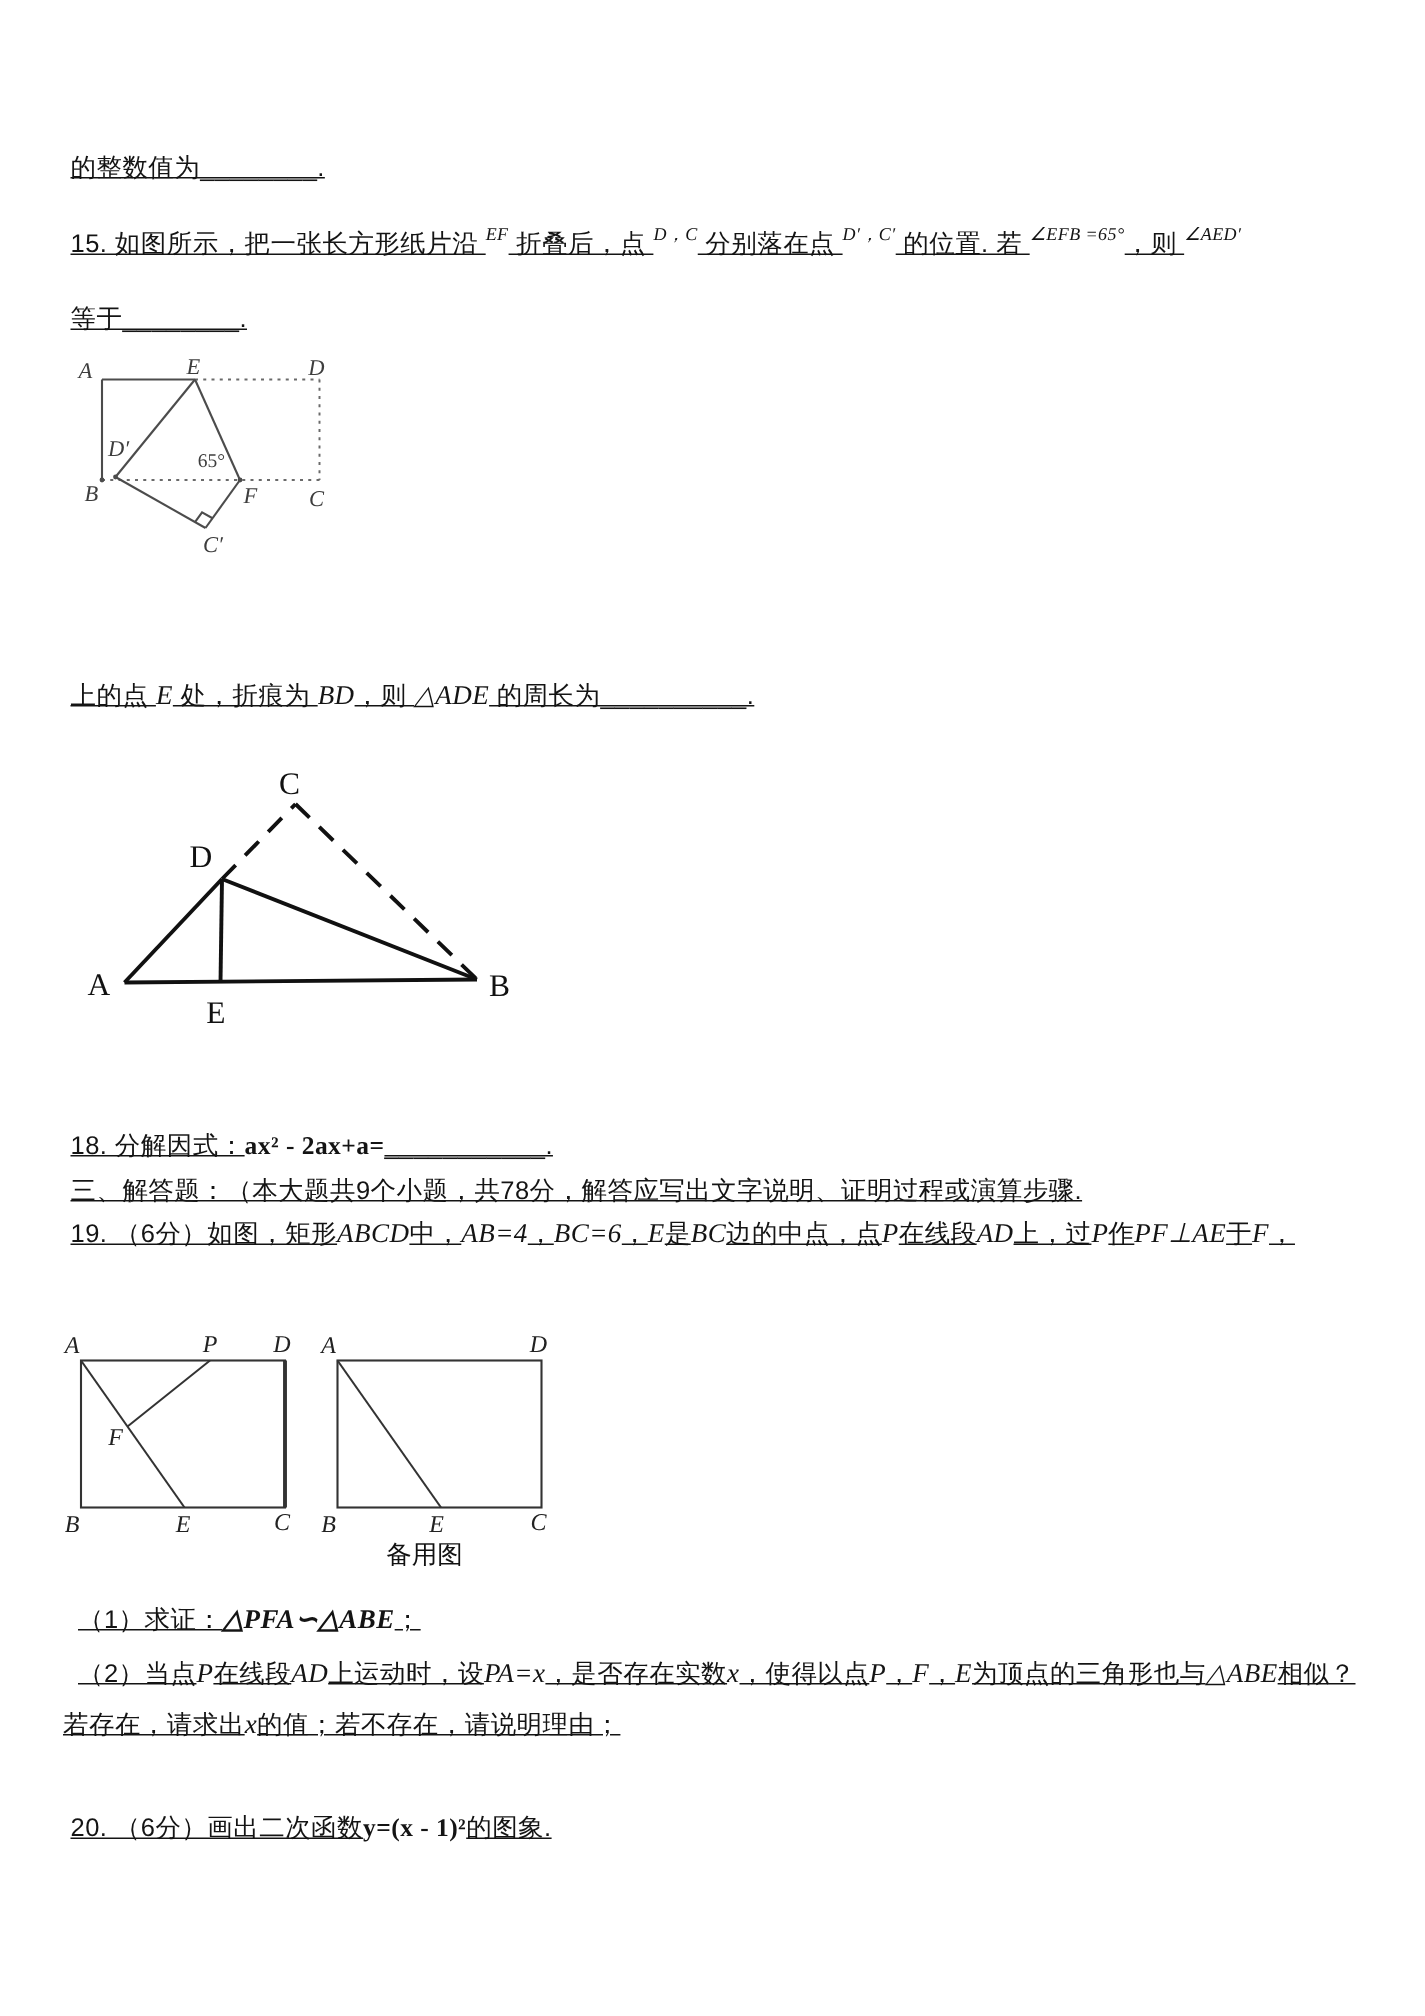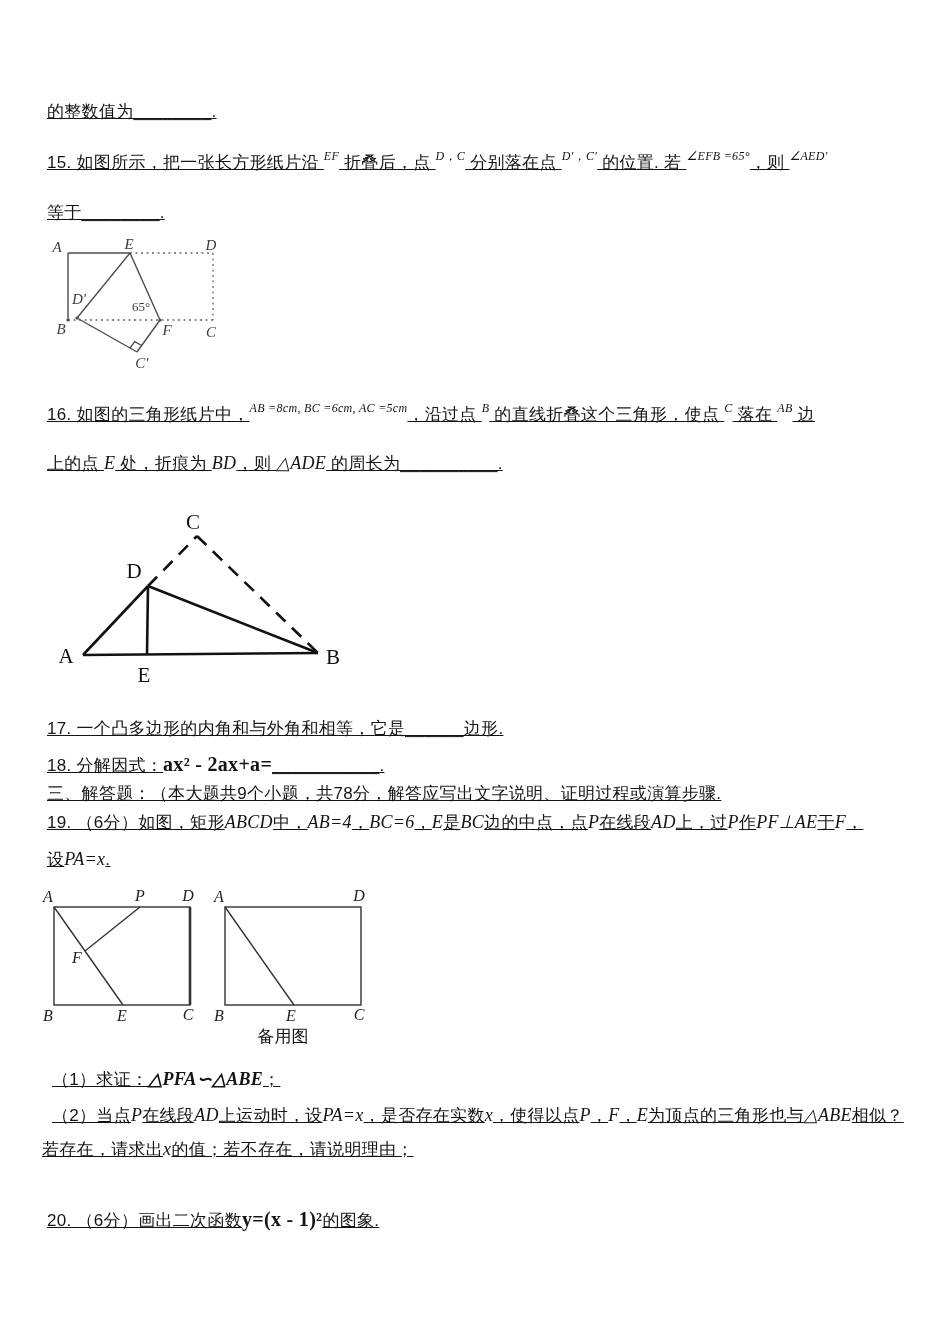--- a/index.html
+++ b/index.html
@@ -30,21 +30,21 @@
   .line .mr{
     font-family:"Liberation Serif",serif;
     font-style:italic;
     font-size:12px;
     position:relative;
     top:-8px;
   }
   .line .mb{
     font-family:"Liberation Serif",serif;
     font-weight:bold;
-    font-size:20px;
+    font-size:17px;
   }
   .line .mbi{
     font-family:"Liberation Serif",serif;
     font-weight:bold;
     font-style:italic;
     font-size:18px;
   }
   svg{position:absolute;overflow:visible;}
   .fig15-label{font-family:"Liberation Serif",serif;font-style:italic;font-size:15px;fill:#3d3d3d;}
   .fig15-angle{font-family:"Liberation Serif",serif;font-size:13px;fill:#3d3d3d;}
@@ -53,27 +53,24 @@
   .fig19-caption{font-family:"Liberation Sans",sans-serif;font-size:17px;fill:#111;}
 </style>
 </head>
 <body>
 
 <div class="page">
 
   <div class="line" style="top:99px"><span class="cn">的整数值为________.</span></div>
   <div class="line" style="top:150px"><span class="cn">15. 如图所示，把一张长方形纸片沿 </span><span class="mr">EF</span><span class="cn"> 折叠后，点 </span><span class="mr">D，C</span><span class="cn"> 分别落在点 </span><span class="mr">D′，C′</span><span class="cn"> 的位置. 若 </span><span class="mr">∠EFB =65°</span><span class="cn">，则 </span><span class="mr">∠AED′</span></div>
   <div class="line" style="top:200px"><span class="cn">等于________.</span></div>
-  <div class="line" style="top:402px"><span class="cn">16. 如图的三角形纸片中，</span><span class="mr">AB =8cm, BC =6cm, AC =5cm</span><span class="cn">，沿过点 </span><span class="mr">B</span><span class="cn"> 的直线折叠这个三角形，使点 </span><span class="mr">C</span><span class="cn"> 落在 </span><span class="mr">AB</span><span class="cn"> 边</span></div>
   <div class="line" style="top:450px"><span class="cn">上的点 </span><span class="m">E</span><span class="cn"> 处，折痕为 </span><span class="m">BD</span><span class="cn">，则 </span><span class="m">△ADE</span><span class="cn"> 的周长为__________.</span></div>
-  <div class="line" style="top:716px"><span class="cn">17. 一个凸多边形的内角和与外角和相等，它是______边形.</span></div>
   <div class="line" style="top:751px"><span class="cn">18. 分解因式：</span><span class="mb">ax² - 2ax+a=</span><span class="cn">___________.</span></div>
   <div class="line" style="top:781px"><span class="cn">三、解答题：（本大题共9个小题，共78分，解答应写出文字说明、证明过程或演算步骤.</span></div>
   <div class="line" style="top:809px"><span class="cn">19. （6分）如图，矩形</span><span class="m">ABCD</span><span class="cn">中，</span><span class="m">AB=4</span><span class="cn">，</span><span class="m">BC=6</span><span class="cn">，</span><span class="m">E</span><span class="cn">是</span><span class="m">BC</span><span class="cn">边的中点，点</span><span class="m">P</span><span class="cn">在线段</span><span class="m">AD</span><span class="cn">上，过</span><span class="m">P</span><span class="cn">作</span><span class="m">PF⊥AE</span><span class="cn">于</span><span class="m">F</span><span class="cn">，</span></div>
-  <div class="line" style="top:846px"><span class="cn">设</span><span class="m">PA=x</span><span class="cn">.</span></div>
   <div class="line" style="top:1066px;left:52px"><span class="cn">（1）求证：</span><span class="mbi">△PFA∽△ABE</span><span class="cn">；</span></div>
   <div class="line" style="top:1102px;left:52px"><span class="cn">（2）当点</span><span class="m">P</span><span class="cn">在线段</span><span class="m">AD</span><span class="cn">上运动时，设</span><span class="m">PA=x</span><span class="cn">，是否存在实数</span><span class="m">x</span><span class="cn">，使得以点</span><span class="m">P</span><span class="cn">，</span><span class="m">F</span><span class="cn">，</span><span class="m">E</span><span class="cn">为顶点的三角形也与</span><span class="m">△ABE</span><span class="cn">相似？</span></div>
   <div class="line" style="top:1136px;left:42px"><span class="cn">若存在，请求出</span><span class="m">x</span><span class="cn">的值；若不存在，请说明理由；</span></div>
   <div class="line" style="top:1206px"><span class="cn">20. （6分）画出二次函数</span><span class="mb">y=(x - 1)²</span><span class="cn">的图象.</span></div>
 
   <svg style="left:44px;top:230px" width="210" height="160" viewBox="0 0 210 160">
     <g stroke="#6a6a6a" stroke-width="1.3" stroke-dasharray="2,3.5" fill="none">
       <line x1="86" y1="23" x2="169" y2="23"></line>
       <line x1="169" y1="23" x2="169" y2="90"></line>
       <line x1="24" y1="90" x2="169" y2="90"></line>

